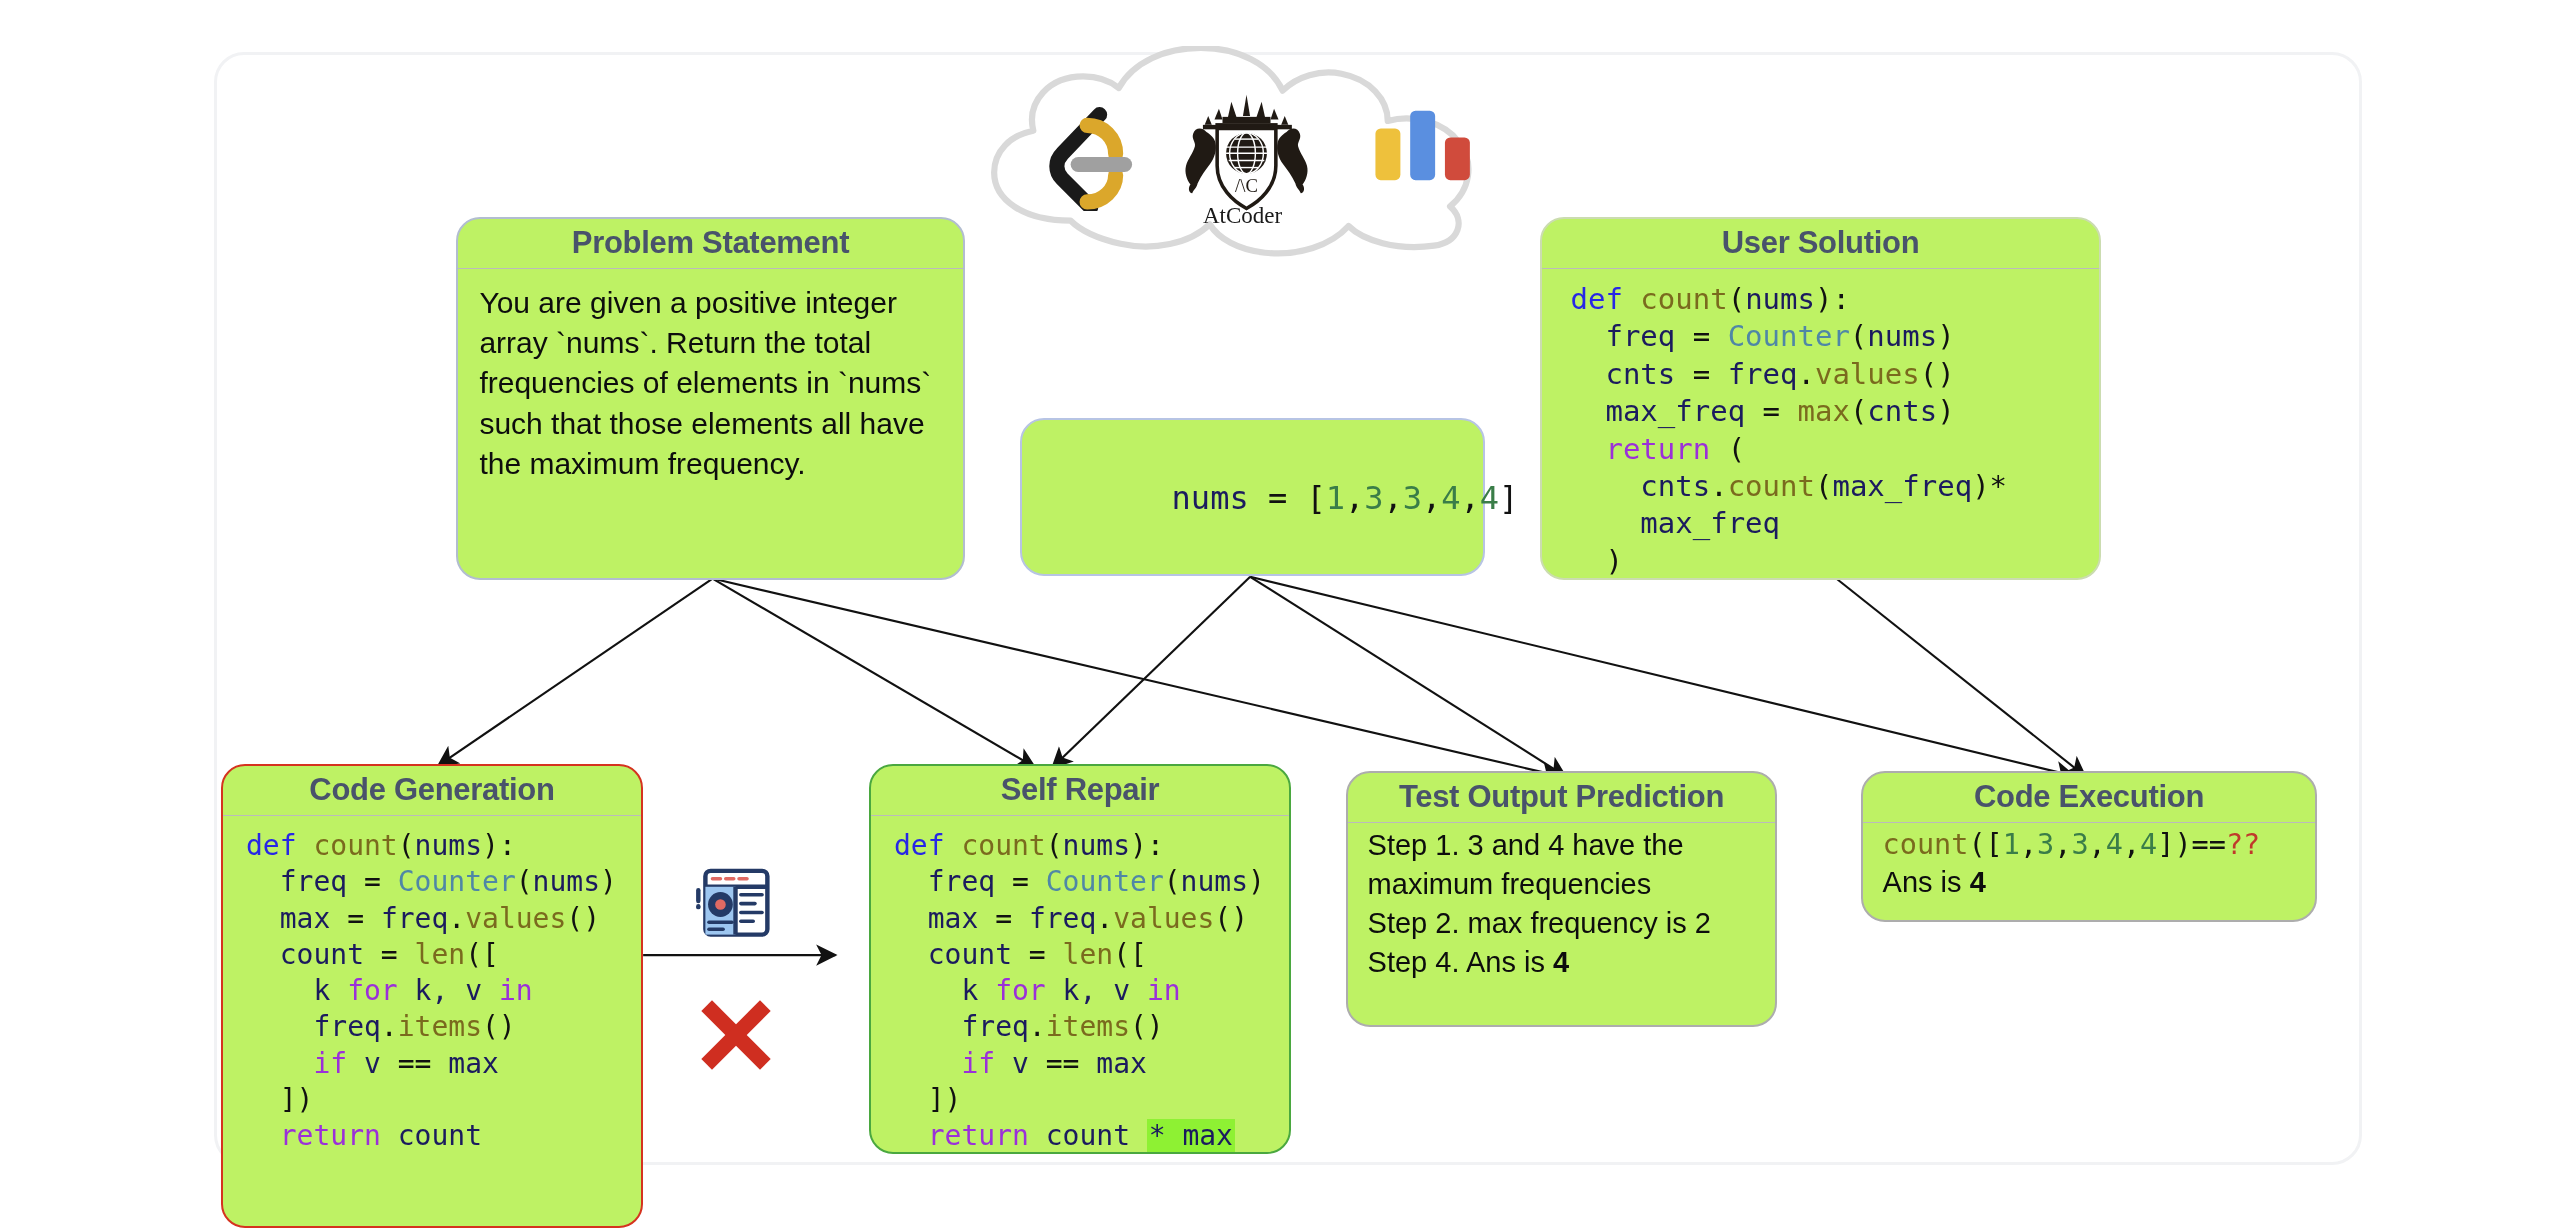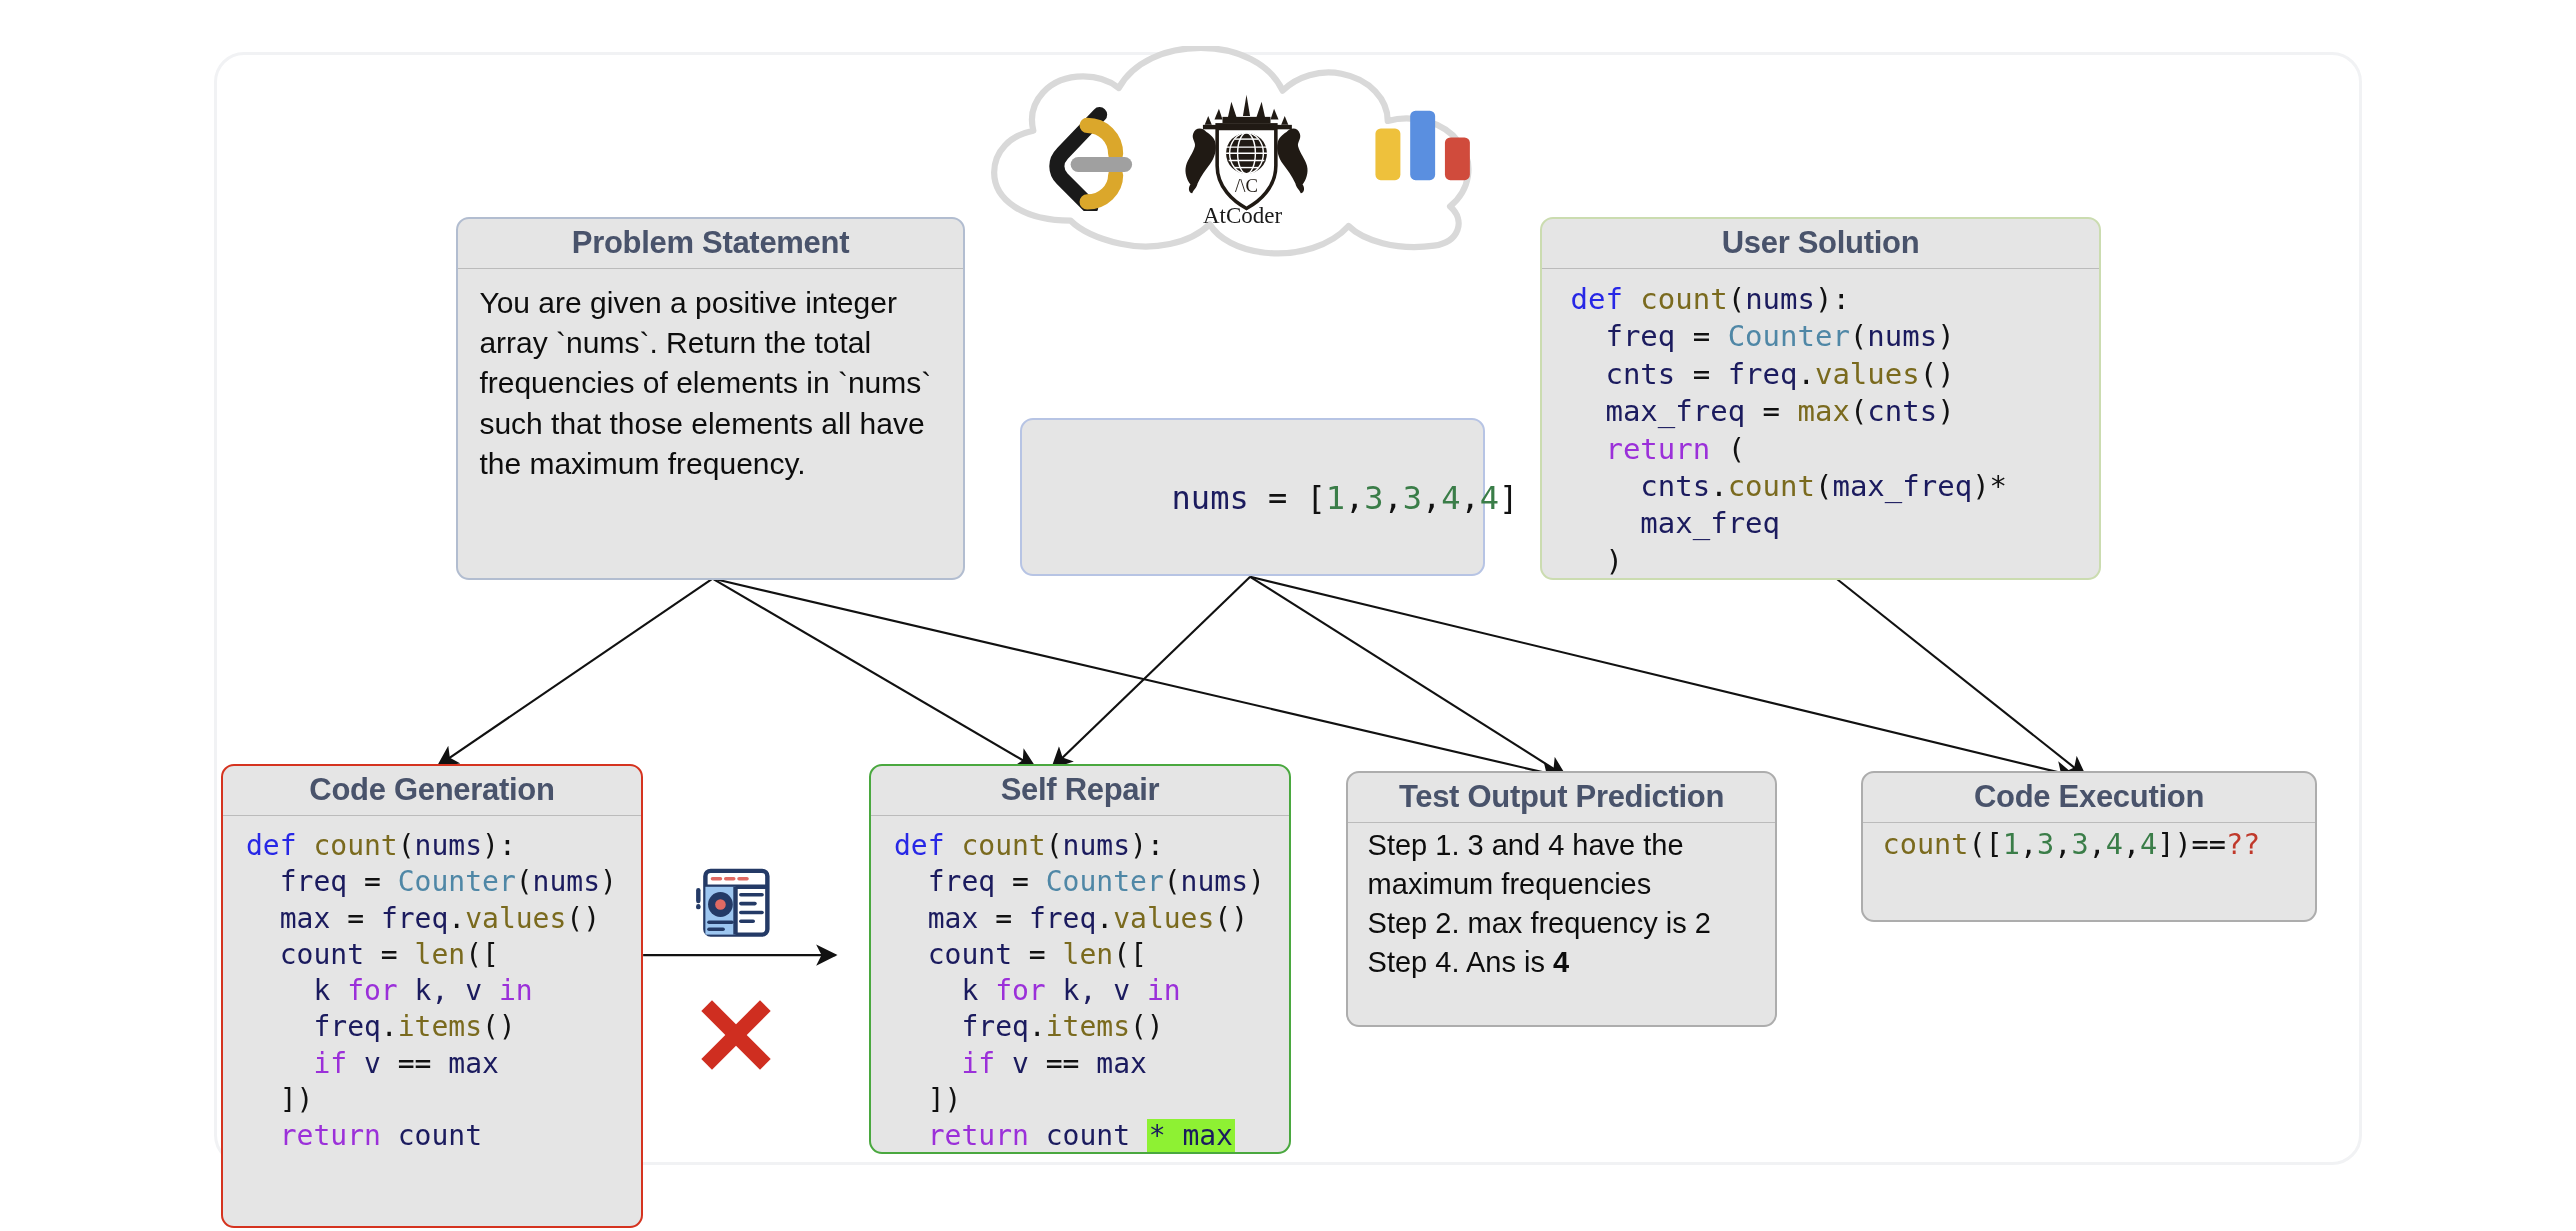--- a/index.html
+++ b/index.html
@@ -22,22 +22,22 @@
     width: 2148px; height: 1113px;
     border: 3.6px solid #f1f2f4;
     border-radius: 30px;
     background: #ffffff;
     box-sizing: border-box;
   }
 
   
   .card {
     position: absolute;
-    background: #e5e5e5;
-    border-radius: 13px;
+    background: #bef264;
+    border-radius: 24px;
     box-sizing: border-box;
     border: 2.7px solid #bfc6d2;
     overflow: visible;
     z-index: 5;
   }
   .card .card-title {
     text-align: center;
     font-weight: bold;
     color: #49536b;
     letter-spacing: -0.3px;
@@ -311,17 +311,18 @@
         <div><span>Step 1. 3 and 4  have the maximum frequencies</span></div>
         <div><span>Step 2. max frequency is 2</span></div>
         <div><span>Step 4. Ans is </span><span class="bold">4</span></div>
       </div>
   </div>
 
   <div class="card bd-gray" id="box-codeexec" style="left:1861px; top:771px; width:456px; height:151px;">
     <div class="card-title">Code Execution</div>
     <div class="card-body" style="padding:5.3px 9px 3.6px 19.6px;">
       <div class="mono" style="font-family:'DejaVu Sans Mono',monospace; font-size:28.5px; line-height:1.2; white-space:pre;"><span class="k-fn">count</span><span class="k-punc">([</span><span id="exec-values"><span class="k-num">1</span><span class="k-punc">,</span><span class="k-num">3</span><span class="k-punc">,</span><span class="k-num">3</span><span class="k-punc">,</span><span class="k-num">4</span><span class="k-punc">,</span><span class="k-num">4</span></span><span class="k-punc">])</span><span class="k-punc">==</span><span class="k-err">??</span></div>
+      <div style="font-size:29px; line-height:1.3; margin-top:1.8px;"><span>Ans is </span><span class="bold">4</span></div>
     </div>
   </div>
 
 </div>
 
 
 </body></html>

